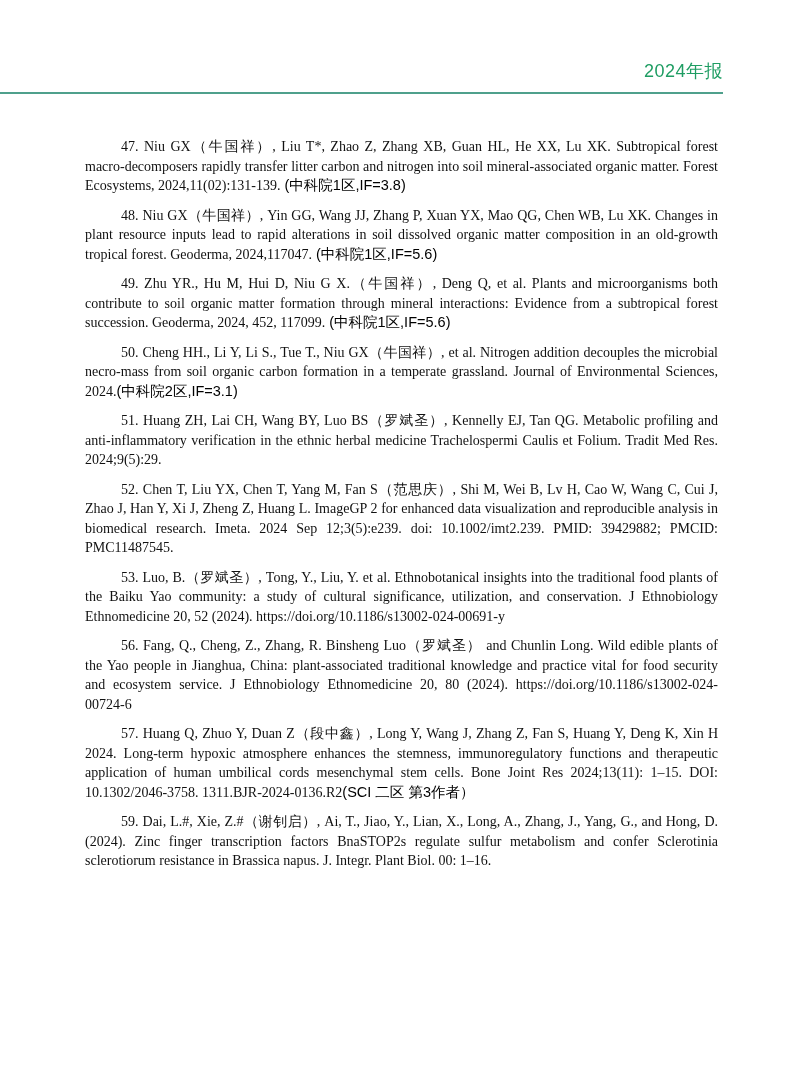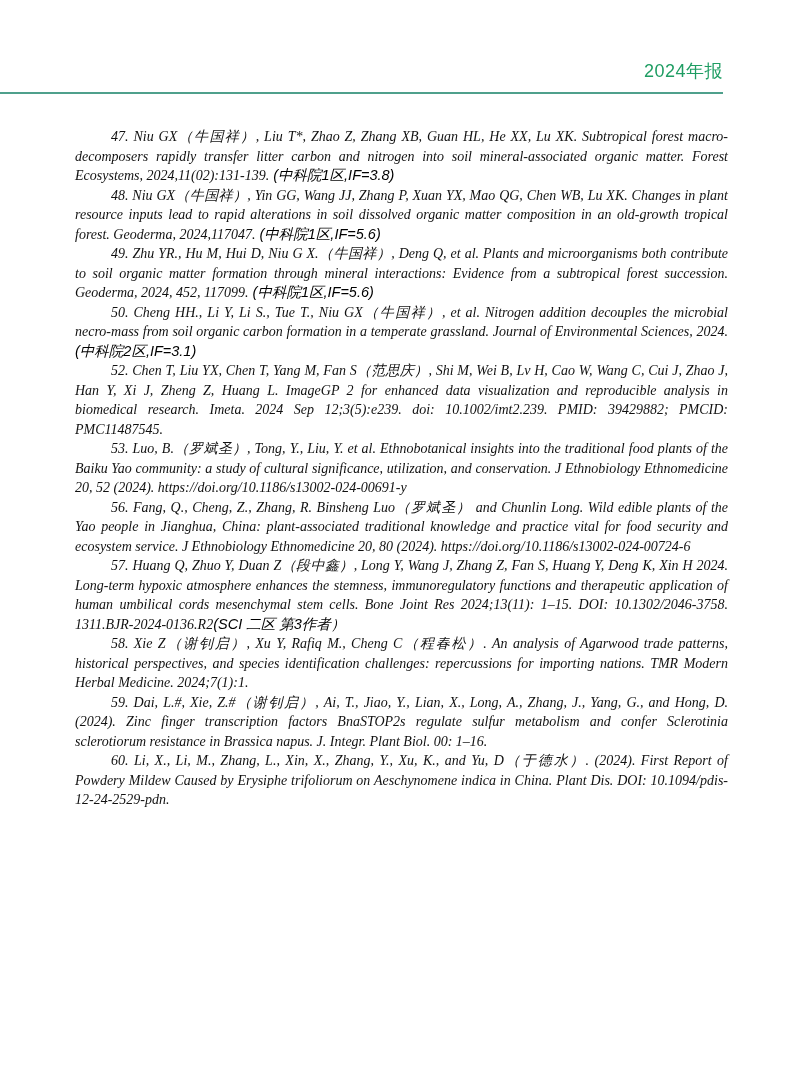--- a/index.html
+++ b/index.html
@@ -35,24 +35,23 @@
   .content {
     position: absolute;
     top: 127px;
     left: 75px;
     width: 653px;
     font-size: 14px;
     line-height: 19.5px;
     text-align: justify;
   }
   .ref {
-    margin: 0;
+    margin: 10px;
     padding: 0;
     text-indent: 36px;
-    font-style: italic;
   }
   .metric {
     font-family: "Liberation Sans", "DejaVu Sans", sans-serif;
     font-size: 14.5px;
     color: #000000;
   }
   
   .page-bar {
     position: absolute;
     top: 1010px;
@@ -88,27 +87,26 @@
 <div class="page">
 
   <div class="header-title">2024年报</div>
   <div class="header-rule"></div>
 
   <div class="content">
     <p class="ref"><span>47. Niu GX（牛国祥）, Liu T*, Zhao Z, Zhang XB, Guan HL, He XX, Lu XK. Subtropical forest macro-decomposers rapidly transfer litter carbon and nitrogen into soil mineral-associated organic matter. Forest Ecosystems, 2024,11(02):131-139.</span><span class="metric"> (中科院1区,IF=3.8)</span></p>
     <p class="ref"><span>48. Niu GX（牛国祥）, Yin GG, Wang JJ, Zhang P, Xuan YX, Mao QG, Chen WB, Lu XK. Changes in plant resource inputs lead to rapid alterations in soil dissolved organic matter composition in an old-growth tropical forest. Geoderma, 2024,117047.</span><span class="metric"> (中科院1区,IF=5.6)</span></p>
     <p class="ref"><span>49. Zhu YR., Hu M, Hui D, Niu G X.（牛国祥）, Deng Q, et al. Plants and microorganisms both contribute to soil organic matter formation through mineral interactions: Evidence from a subtropical forest succession. Geoderma, 2024, 452, 117099.</span><span class="metric"> (中科院1区,IF=5.6)</span></p>
     <p class="ref"><span>50. Cheng HH., Li Y, Li S., Tue T., Niu GX（牛国祥）, et al. Nitrogen addition decouples the microbial necro-mass from soil organic carbon formation in a temperate grassland. Journal of Environmental Sciences, 2024.</span><span class="metric">(中科院2区,IF=3.1)</span></p>
+    <p class="ref"><span>51. Huang ZH, Lai CH, Wang BY, Luo BS（罗斌圣）, Kennelly EJ, Tan QG. Metabolic profiling and anti-inflammatory verification in the ethnic herbal medicine Trachelospermi Caulis et Folium. Tradit Med Res. 2024;9(5):29.</span><span class="metric"></span></p>
     <p class="ref"><span>52. Chen T, Liu YX, Chen T, Yang M, Fan S（范思庆）, Shi M, Wei B, Lv H, Cao W, Wang C, Cui J, Zhao J, Han Y, Xi J, Zheng Z, Huang L. ImageGP 2 for enhanced data visualization and reproducible analysis in biomedical research. Imeta. 2024 Sep 12;3(5):e239. doi: 10.1002/imt2.239. PMID: 39429882; PMCID: PMC11487545.</span><span class="metric"></span></p>
     <p class="ref"><span>53. Luo, B.（罗斌圣）, Tong, Y., Liu, Y. et al. Ethnobotanical insights into the traditional food plants of the Baiku Yao community: a study of cultural significance, utilization, and conservation. J Ethnobiology Ethnomedicine 20, 52 (2024). https://doi.org/10.1186/s13002-024-00691-y</span><span class="metric"></span></p>
     <p class="ref"><span>56. Fang, Q., Cheng, Z., Zhang, R. Binsheng Luo（罗斌圣） and Chunlin Long. Wild edible plants of the Yao people in Jianghua, China: plant-associated traditional knowledge and practice vital for food security and ecosystem service. J Ethnobiology Ethnomedicine 20, 80 (2024). https://doi.org/10.1186/s13002-024-00724-6</span><span class="metric"></span></p>
     <p class="ref"><span>57. Huang Q, Zhuo Y, Duan Z（段中鑫）, Long Y, Wang J, Zhang Z, Fan S, Huang Y, Deng K, Xin H 2024. Long-term hypoxic atmosphere enhances the stemness, immunoregulatory functions and therapeutic application of human umbilical cords mesenchymal stem cells. Bone Joint Res 2024;13(11): 1–15. DOI: 10.1302/2046-3758. 1311.BJR-2024-0136.R2</span><span class="metric">(SCI 二区 第3作者）</span></p>
-    <p class="ref"><span>58. Xie Z（谢钊启）, Xu Y, Rafiq M., Cheng C（程春松）. An analysis of Agarwood trade patterns, historical perspectives, and species identification challenges: repercussions for importing nations. TMR Modern Herbal Medicine. 2024;7(1):1.</span><span class="metric"></span></p>
     <p class="ref"><span>59. Dai, L.#, Xie, Z.#（谢钊启）, Ai, T., Jiao, Y., Lian, X., Long, A., Zhang, J., Yang, G., and Hong, D. (2024). Zinc finger transcription factors BnaSTOP2s regulate sulfur metabolism and confer Sclerotinia sclerotiorum resistance in Brassica napus. J. Integr. Plant Biol. 00: 1–16.</span><span class="metric"></span></p>
-    <p class="ref"><span>60. Li, X., Li, M., Zhang, L., Xin, X., Zhang, Y., Xu, K., and Yu, D（于德水）. (2024). First Report of Powdery Mildew Caused by Erysiphe trifoliorum on Aeschynomene indica in China. Plant Dis. DOI: 10.1094/pdis-12-24-2529-pdn.</span><span class="metric"></span></p>
   </div>
 
   <div class="page-bar"></div>
   <div class="page-circle">
     <span class="page-number">81</span>
   </div>
 
 </div>
 
 </body></html>

